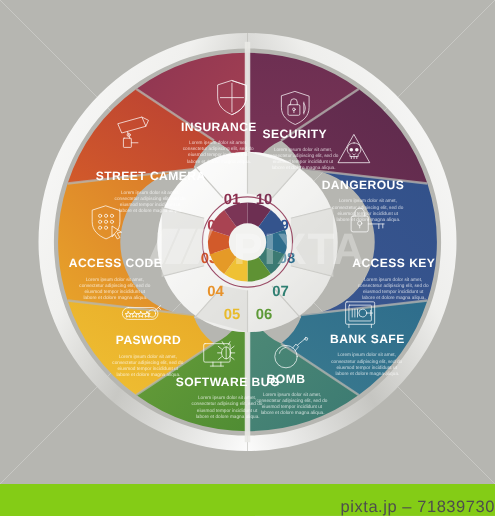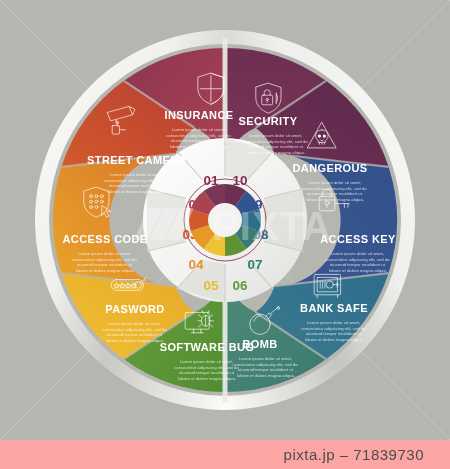--- a/index.html
+++ b/index.html
@@ -69,26 +69,26 @@
     width: 450px;
     height: 440px;
     pointer-events: none;
   }
   #footer-bar {
     position: absolute;
     left: 0;
     bottom: 0;
     width: 450px;
     height: 29px;
-    background: #fca5a5;
+    background: #84cc16;
     display: flex;
-    align-items: center;
+    align-items: flex-end;
     justify-content: flex-end;
     box-sizing: border-box;
-    padding-right: 26px;
+    padding-right: 0;
   }
   #footer-text {
     font-family: "Liberation Sans", sans-serif;
     font-size: 15px;
     color: #4d4d4d;
     letter-spacing: 0.5px;
   }
 </style>
 </head>
 <body>

